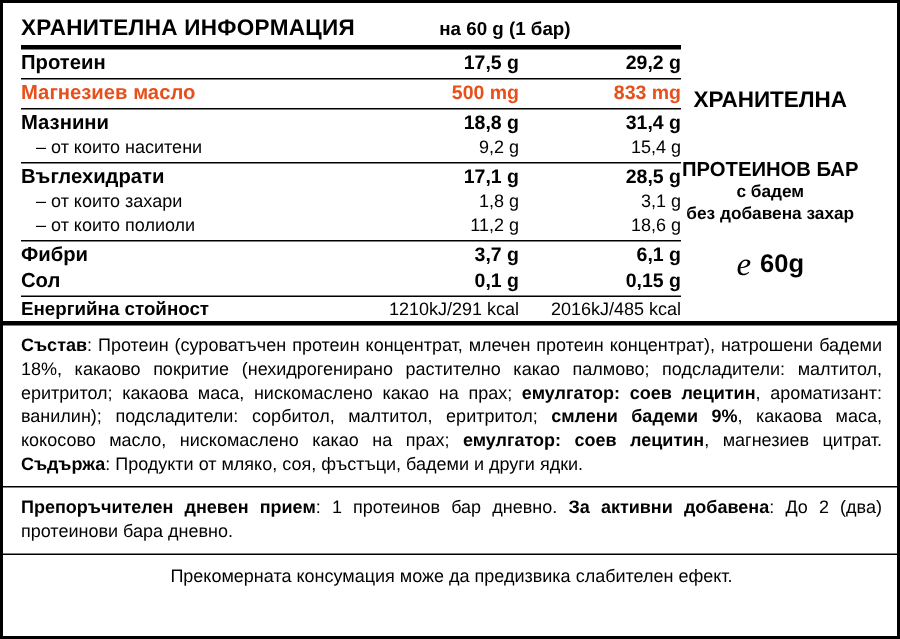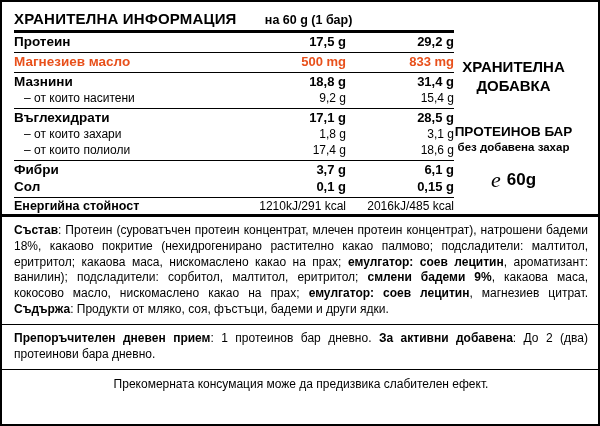--- a/index.html
+++ b/index.html
@@ -33,22 +33,23 @@
   .side {
     flex: 1;
     box-sizing: border-box;
     padding-top: 56px;
     padding-right: 25px;
     text-align: center;
   }
   
   .hdr {
     display: flex;
-    align-items: flex-end;
+    align-items: center;
     padding-bottom: 3px;
+    gap: 28px;
   }
   .hdr-title {
     font-size: 15px;
     font-weight: bold;
     letter-spacing: 0.2px;
     flex: 0 0 auto;
     white-space: nowrap;
   }
   .hdr-c1 {
     width: 128px;
@@ -221,21 +222,21 @@
             <td class="v1">17,1 g</td>
             <td class="v2">28,5 g</td>
           </tr>
           <tr class="subrow">
             <td class="nm sub">– от които захари</td>
             <td class="v1">1,8 g</td>
             <td class="v2">3,1 g</td>
           </tr>
           <tr class="subrow">
             <td class="nm sub">– от които полиоли</td>
-            <td class="v1">17,4 g</td>
+            <td class="v1">11,2 g</td>
             <td class="v2">18,6 g</td>
           </tr>
           <tr class="sep">
             <td colspan="3" class="line-under"></td>
           </tr>
           <tr>
             <td class="nm">Фибри</td>
             <td class="v1">3,7 g</td>
             <td class="v2">6,1 g</td>
           </tr>
@@ -252,24 +253,24 @@
             <td class="v1">1210kJ/291 kcal</td>
             <td class="v2">2016kJ/485 kcal</td>
           </tr>
         </tbody>
       </table>
     </div>
 
     <div class="side">
       <div class="side-title">
         <div>ХРАНИТЕЛНА</div>
-        <div>ДОБАВКА</div>
       </div>
       <div class="side-block2">
         <div>ПРОТЕИНОВ БАР</div>
+        <div class="side-sub">с бадем</div>
         <div class="side-sub">без добавена захар</div>
       </div>
       <div class="side-weight">
         <span class="e-mark">e</span>
         <span>60g</span>
       </div>
     </div>
 
   </div>
 

